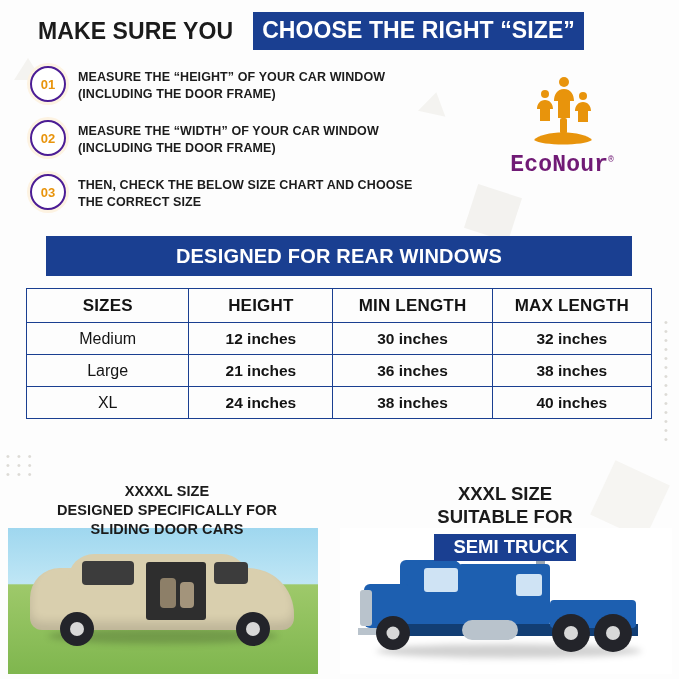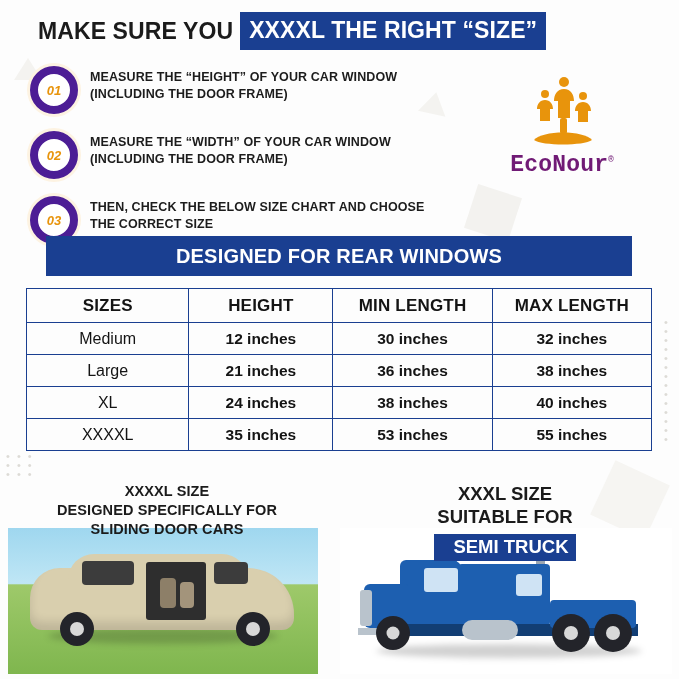--- a/index.html
+++ b/index.html
@@ -54,21 +54,21 @@
     display: flex;
     align-items: center;
     z-index: 3;
   }
   .header-plain {
     font-size: 23px;
     font-weight: bold;
     color: #1b1b1b;
     letter-spacing: 0.1px;
     white-space: nowrap;
-    padding-right: 7px;
+    padding-right: 20px;
   }
   .header-highlight {
     background: #1a3f91;
     color: #ffffff;
     font-size: 23px;
     font-weight: bold;
     padding: 5px 9px 6px 9px;
     white-space: nowrap;
     letter-spacing: 0.1px;
   }
@@ -84,31 +84,30 @@
   .step {
     display: flex;
     align-items: flex-start;
     margin-bottom: 17px;
   }
   .step-badge {
     flex: 0 0 auto;
     width: 32px;
     height: 32px;
     border-radius: 50%;
-    border: 8px solid #4c1d95;
+    border: 2px solid #4c1d95;
     color: #e8940c;
     font-size: 13px;
     font-weight: bold;
     display: flex;
     align-items: center;
     justify-content: center;
     margin-right: 12px;
     background: #ffffff;
     box-shadow: 0 0 0 3px #fdf3e2;
-    font-style: italic;
   }
   .step-text {
     font-size: 12.5px;
     line-height: 17px;
     color: #1c1c1c;
     font-weight: bold;
     letter-spacing: 0.1px;
     padding-top: 3px;
     text-transform: uppercase;
   }
@@ -362,21 +361,21 @@
 
   <div class="bg-tri" style="left:14px; top:58px;"></div>
   <div class="bg-tri" style="left:420px; top:92px; transform:rotate(12deg);"></div>
   <div class="bg-mark" style="left:470px; top:190px; width:46px; height:46px; transform:rotate(18deg);"></div>
   <div class="bg-dots" style="left:664px; top:318px;">•<br>•<br>•<br>•<br>•<br>•<br>•<br>•<br>•<br>•<br>•<br>•<br>•<br>•</div>
   <div class="bg-dots" style="left:6px; top:452px;">• • •<br>• • •<br>• • •</div>
   <div class="bg-mark" style="left:600px; top:470px; width:60px; height:60px; transform:rotate(25deg); background:#f6f5f2;"></div>
 
   <div class="header-row">
     <span class="header-plain">MAKE SURE YOU</span>
-    <span class="header-highlight">XXXXL THE RIGHT “SIZE”</span>
+    <span class="header-highlight">CHOOSE THE RIGHT “SIZE”</span>
   </div>
 
   <div class="steps">
     <div class="step">
       <div class="step-badge">01</div>
       <div class="step-text">MEASURE THE “HEIGHT” OF YOUR CAR WINDOW (INCLUDING THE DOOR FRAME)</div>
     </div>
     <div class="step">
       <div class="step-badge">02</div>
       <div class="step-text">MEASURE THE “WIDTH” OF YOUR CAR WINDOW (INCLUDING THE DOOR FRAME)</div>
@@ -430,26 +429,20 @@
           <td class="val">21 inches</td>
           <td class="val">36 inches</td>
           <td class="val">38 inches</td>
         </tr>
         <tr>
           <td class="label">XL</td>
           <td class="val">24 inches</td>
           <td class="val">38 inches</td>
           <td class="val">40 inches</td>
         </tr>
-        <tr>
-          <td class="label">XXXXL</td>
-          <td class="val">35 inches</td>
-          <td class="val">53 inches</td>
-          <td class="val">55 inches</td>
-        </tr>
       </tbody>
     </table>
   </div>
 
   <div class="cap-left">
     <div class="cap-line">XXXXL SIZE</div>
     <div class="cap-line">DESIGNED SPECIFICALLY FOR</div>
     <div class="cap-line">SLIDING DOOR CARS</div>
   </div>
 

